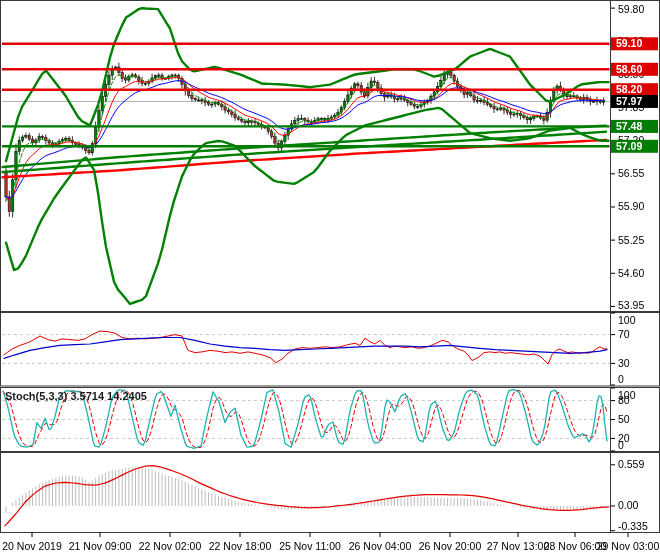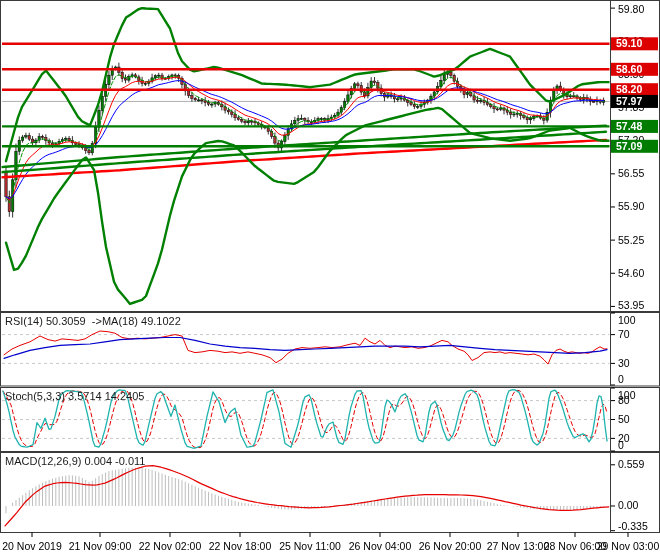--- a/index.html
+++ b/index.html
@@ -691,16 +691,14 @@
       <text x="450" y="550" font-size="10.5px" fill="#000000" text-anchor="middle" font-family="&quot;Liberation Sans&quot;,sans-serif">26 Nov 20:00</text>
       <line x1="575" y1="532.5" x2="575" y2="537" stroke="#000" stroke-width="1"></line>
       <text x="575" y="550" font-size="10.5px" fill="#000000" text-anchor="middle" font-family="&quot;Liberation Sans&quot;,sans-serif">28 Nov 06:00</text>
       <line x1="628" y1="532.5" x2="628" y2="537" stroke="#000" stroke-width="1"></line>
       <text x="628" y="550" font-size="10.5px" fill="#000000" text-anchor="middle" font-family="&quot;Liberation Sans&quot;,sans-serif">29 Nov 03:00</text>
       <rect x="611" y="0" width="49" height="533" fill="transparent"></rect>
       <rect x="0" y="533" width="660" height="27" fill="transparent"></rect>
     </svg>
 
 
-  <div class="panel-label" style="left:5px;top:315px;">RSI(14) 50.3059  -&gt;MA(18) 49.1022</div>
-  <div class="panel-label" style="left:5px;top:390px;">Stoch(5,3,3) 3.5714 14.2405</div>
-  <div class="panel-label" style="left:5px;top:455px;">MACD(12,26,9) 0.004 -0.011</div>
+  <div class="panel-label" style="left:5px;top:390px;font-weight:bold;">Stoch(5,3,3) 3.5714 14.2405</div>
 </div>
 
 </body></html>

